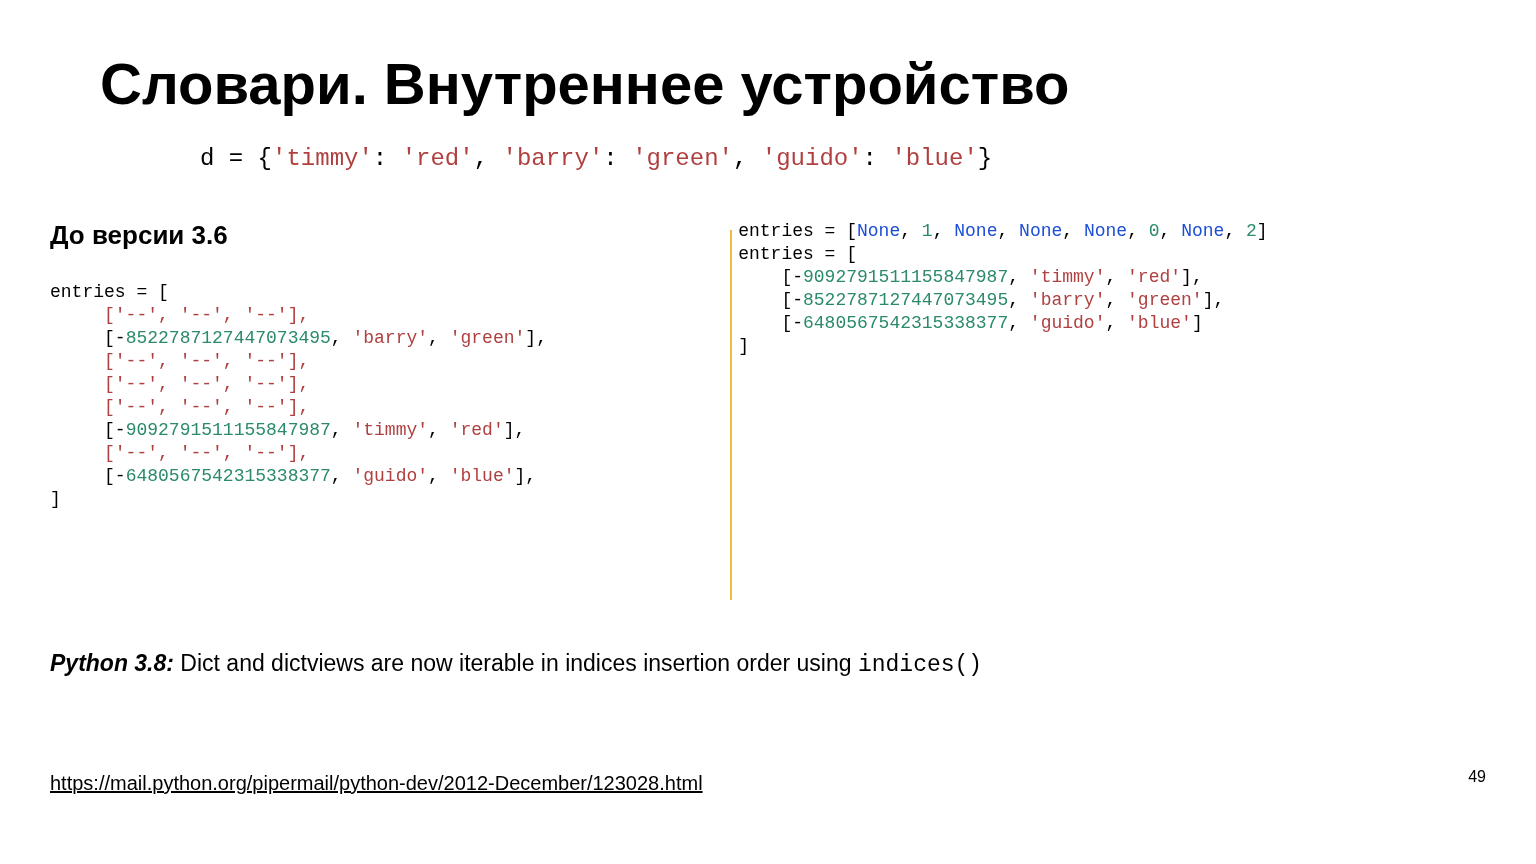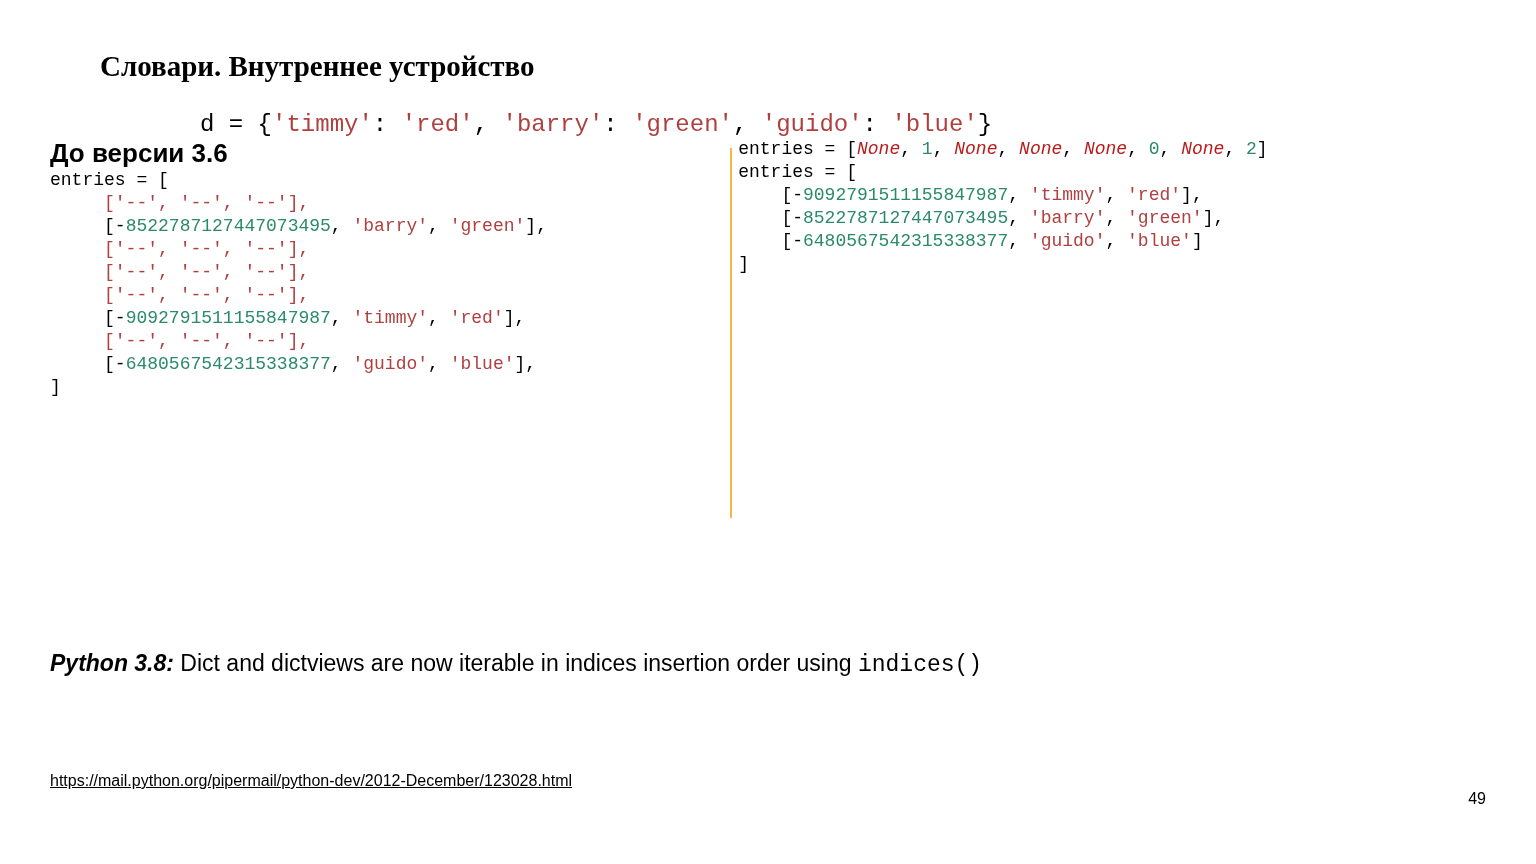--- a/index.html
+++ b/index.html
@@ -5,30 +5,30 @@
     * { margin: 0; padding: 0; box-sizing: border-box; }
     body {
       width: 1536px;
       height: 864px;
       font-family: Arial, Helvetica, sans-serif;
       background: #fff;
       position: relative;
       padding: 50px 50px 0 50px;
     }
     .title {
-      font-size: 29px;
+      font-size: 58px;
       font-weight: bold;
       margin-left: 50px;
       margin-bottom: 28px;
-      font-family: Liberation Serif, serif;
     }
     .dict-line {
       font-family: "Courier New", Courier, monospace;
       font-size: 24px;
       margin-left: 150px;
+      margin-bottom: 48px;
     }
     .columns {
       display: flex;
       position: relative;
     }
     .col-left {
       width: 650px;
       padding-right: 20px;
     }
     .col-right {
@@ -39,52 +39,53 @@
       position: absolute;
       left: 680px;
       top: 10px;
       width: 2px;
       height: 370px;
       background: #f4b942;
     }
     .subhead {
       font-size: 26px;
       font-weight: bold;
+      margin-bottom: 30px;
     }
     pre.code {
       font-family: "Courier New", Courier, monospace;
       font-size: 18px;
       line-height: 1.28;
       white-space: pre;
     }
     .c-str { color: #b04040; }
     .c-num { color: #2a8a6a; }
-    .c-keyword { color: #b91c1c; font-style: italic; }
+    .c-keyword { color: #1d4ed8; }
 
     .note38 {
       position: absolute;
       left: 50px;
       top: 650px;
       font-size: 23px;
     }
     .note38 .bold { font-weight: bold; font-style: italic; }
     .note38 code { font-family: "Courier New", Courier, monospace; }
 
     .link {
       position: absolute;
       left: 50px;
       top: 772px;
-      font-size: 16px;
+      font-size: 20px;
       text-decoration: underline;
       color: #000;
     }
     .pagenum {
       position: absolute;
       right: 50px;
-      top: 790px;
+      top: 768px;
       font-size: 16px;
       margin-left: 16px;
     }
   </style>
 </head>
 <body>
 
 <div class="title">Словари. Внутреннее устройство</div>
 
 <div class="dict-line">

